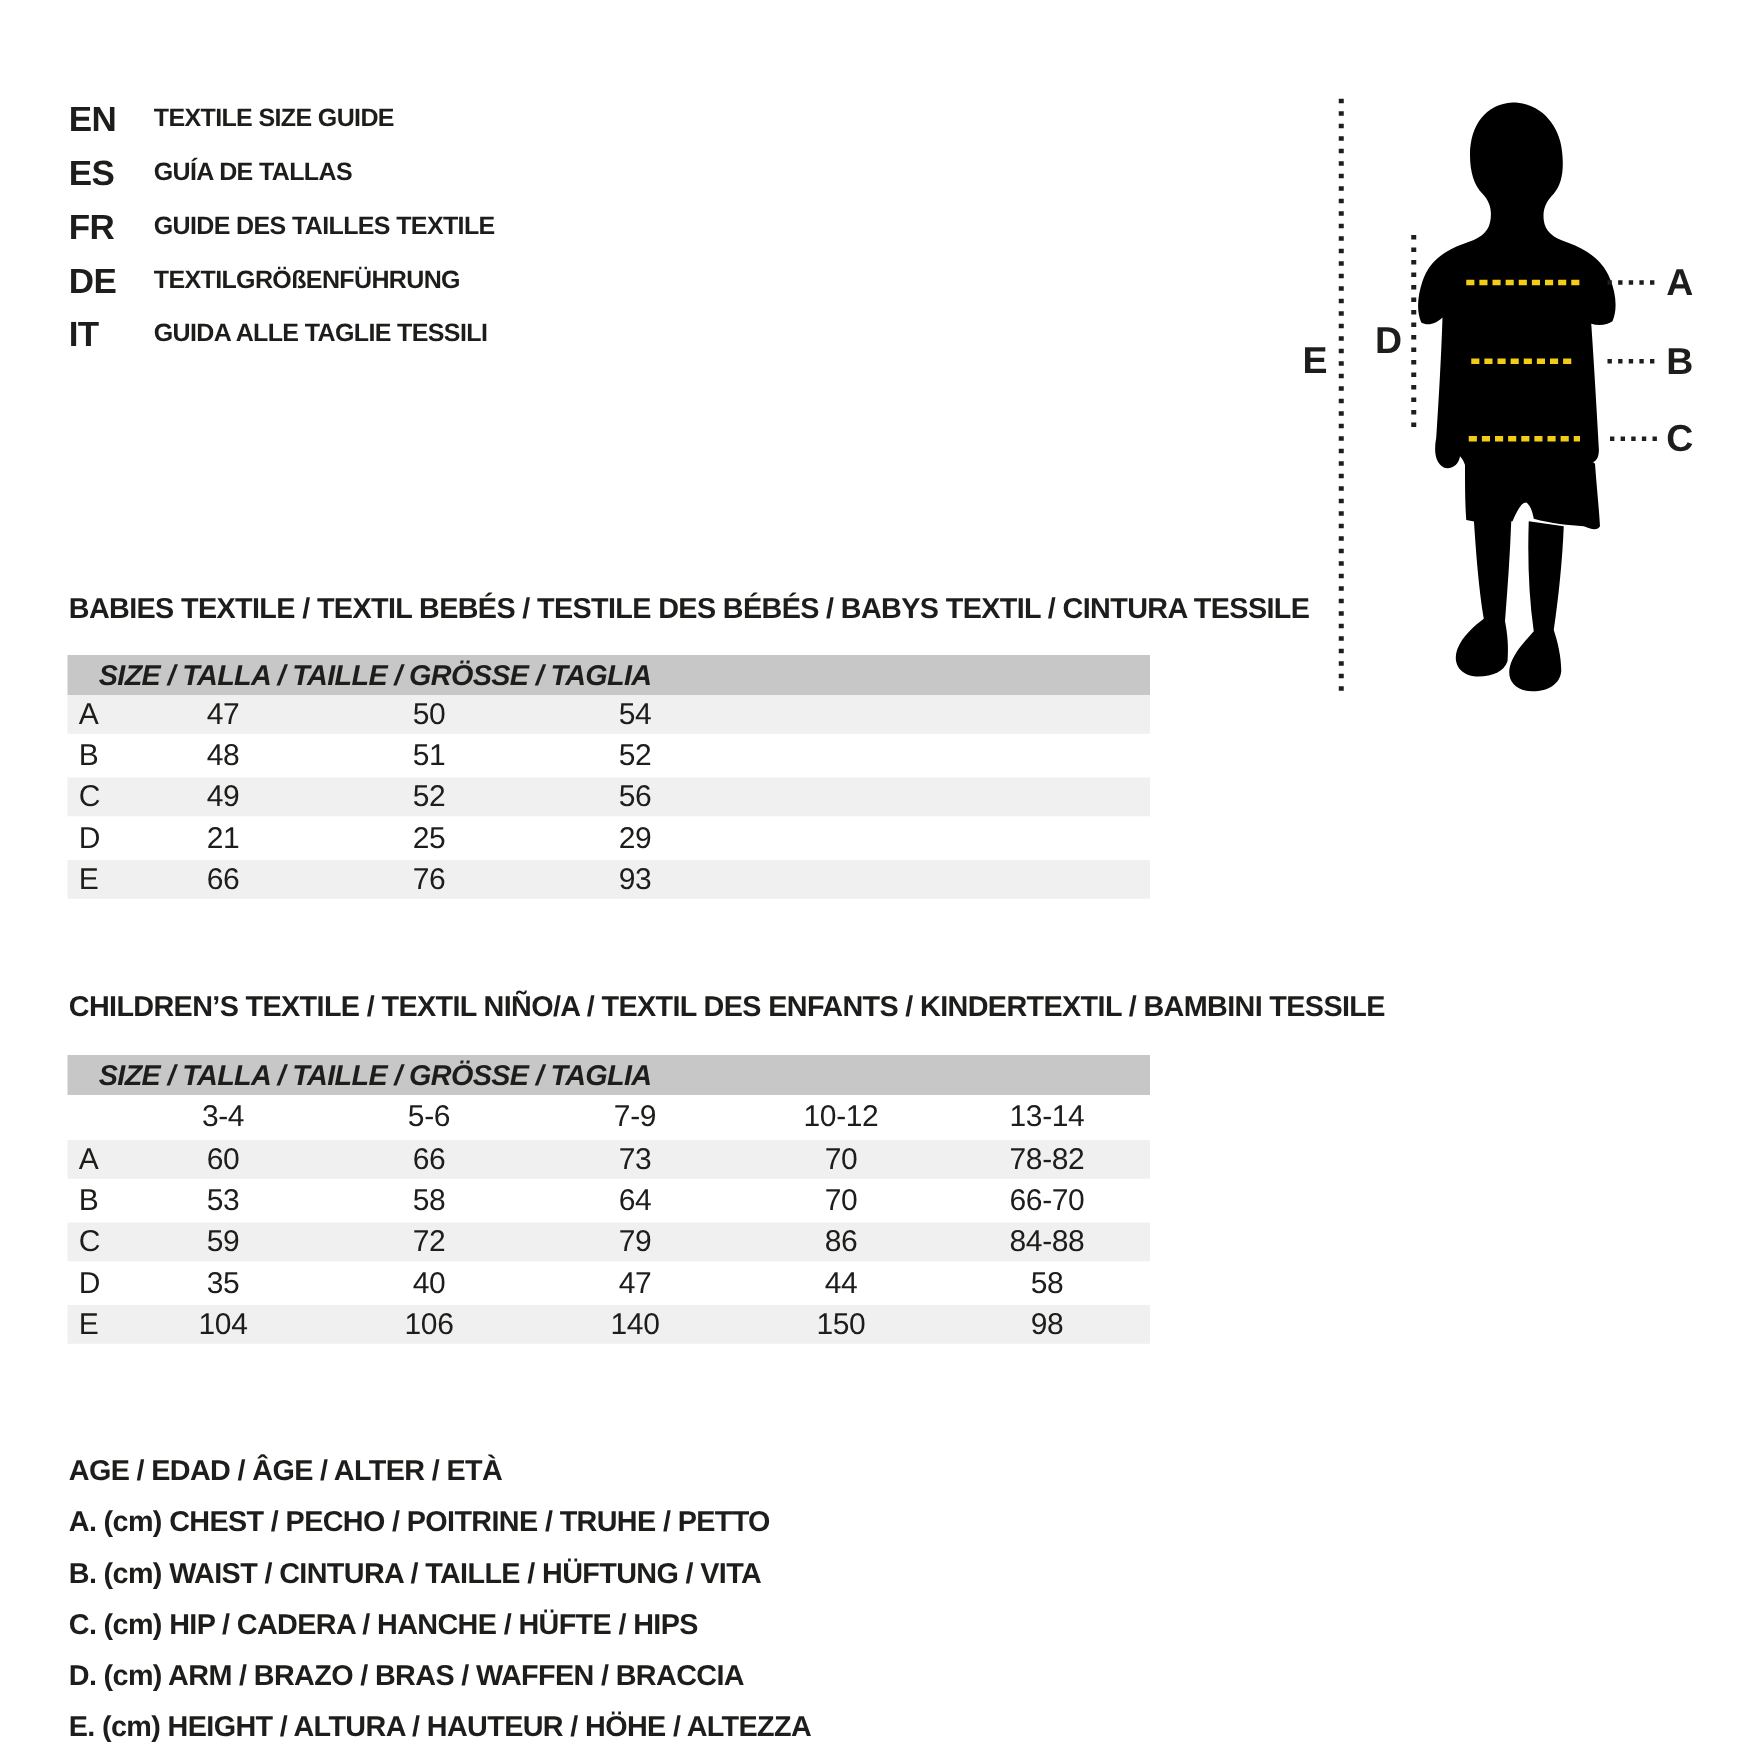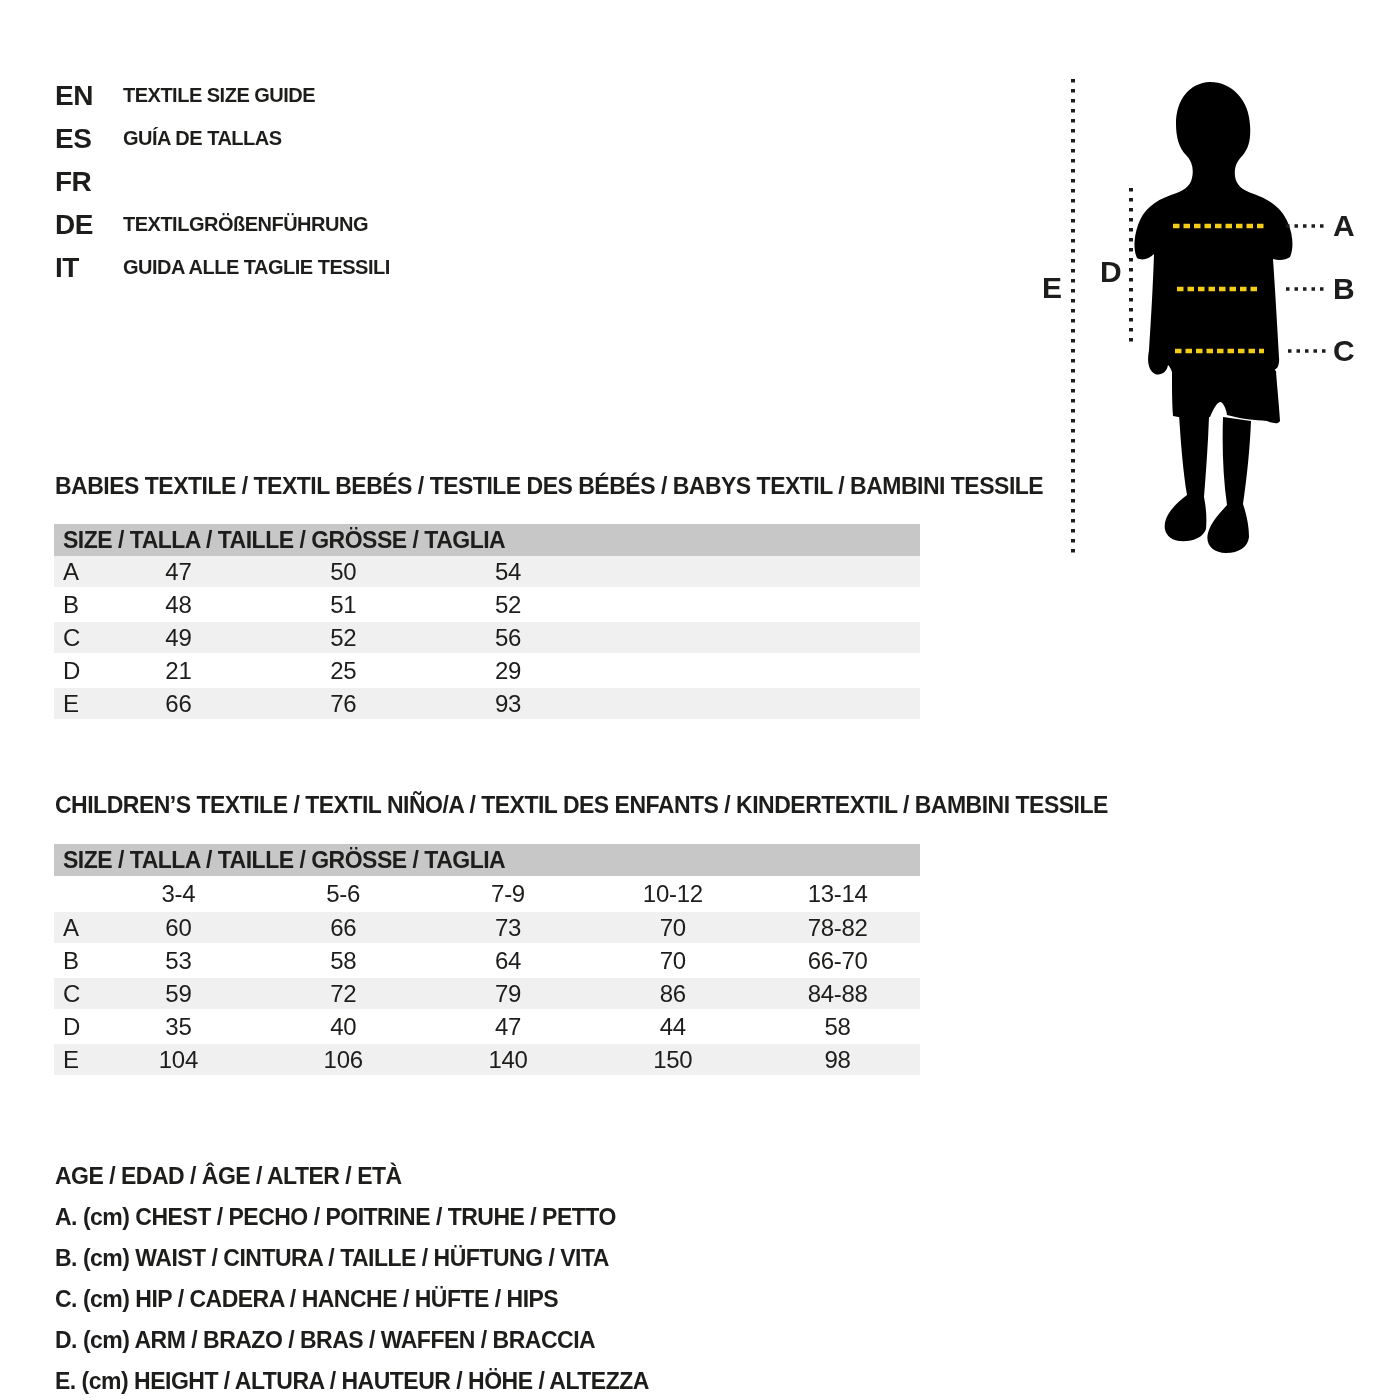--- a/index.html
+++ b/index.html
@@ -22,21 +22,21 @@
   }
   .section-title.babies { top:473px; }
   .section-title.children { top:792px; }
 
   
   .size-table { position:absolute; left:54px; width:866px; }
   .size-table.babies { top:524px; }
   .size-table.children { top:844px; }
   .t-bar {
     height:32px; background:#c7c7c7; font-size:23px; font-weight:700;
-    letter-spacing:-0.5px; line-height:32px; padding-left:9px; white-space:nowrap;
+    letter-spacing:-0.5px; line-height:32px; padding-left:25px; white-space:nowrap;font-style:italic;
   }
   .t-cols, .t-row {
     display:grid; grid-template-columns:42px repeat(5, 164.8px); align-items:center;
   }
   .t-cols { height:36px; }
   .t-row { height:31px; margin-bottom:2px; }
   .t-row.stripe { background:#f0f0f0; }
   .cell { text-align:center; font-size:24px; letter-spacing:-0.3px; }
   .cell.lab { text-align:left; padding-left:9px; }
 
@@ -58,20 +58,21 @@
       <div class="lang-row">
         <span class="lang-code">EN</span>
         <span class="lang-title">TEXTILE SIZE GUIDE</span>
       </div>
       <div class="lang-row">
         <span class="lang-code">ES</span>
         <span class="lang-title">GUÍA DE TALLAS</span>
       </div>
       <div class="lang-row">
         <span class="lang-code">FR</span>
+        <span class="lang-title">GUIDE DES TAILLES TEXTILE</span>
       </div>
       <div class="lang-row">
         <span class="lang-code">DE</span>
         <span class="lang-title">TEXTILGRÖßENFÜHRUNG</span>
       </div>
       <div class="lang-row">
         <span class="lang-code">IT</span>
         <span class="lang-title">GUIDA ALLE TAGLIE TESSILI</span>
       </div>
     </section>
@@ -116,21 +117,21 @@
       <text class="fig-text" x="293" y="244">B</text>
     </g>
 
     <g>
       <line x1="135" y1="296" x2="224" y2="296" stroke="#f3cc17" stroke-width="4.5" stroke-dasharray="6.5 4"></line>
       <line x1="248" y1="296" x2="286" y2="296" stroke="#1d1d1b" stroke-width="3.5" stroke-dasharray="3.5 5"></line>
       <text class="fig-text" x="293" y="306">C</text>
     </g>
   </svg>
 
-  <h2 class="section-title babies">BABIES TEXTILE / TEXTIL BEBÉS / TESTILE DES BÉBÉS / BABYS TEXTIL / BAMBINI TESSILE</h2>
+  <h2 class="section-title babies">BABIES TEXTILE / TEXTIL BEBÉS / TESTILE DES BÉBÉS / BABYS TEXTIL / CINTURA TESSILE</h2>
   <div class="size-table babies">
     <div class="t-bar">SIZE / TALLA / TAILLE / GRÖSSE / TAGLIA</div>
     <div>
         <div class="t-row stripe">
           <span class="cell lab">A</span>
           <span class="cell">47</span>
           <span class="cell">50</span>
           <span class="cell">54</span>
           <span class="cell"></span>
           <span class="cell"></span>

